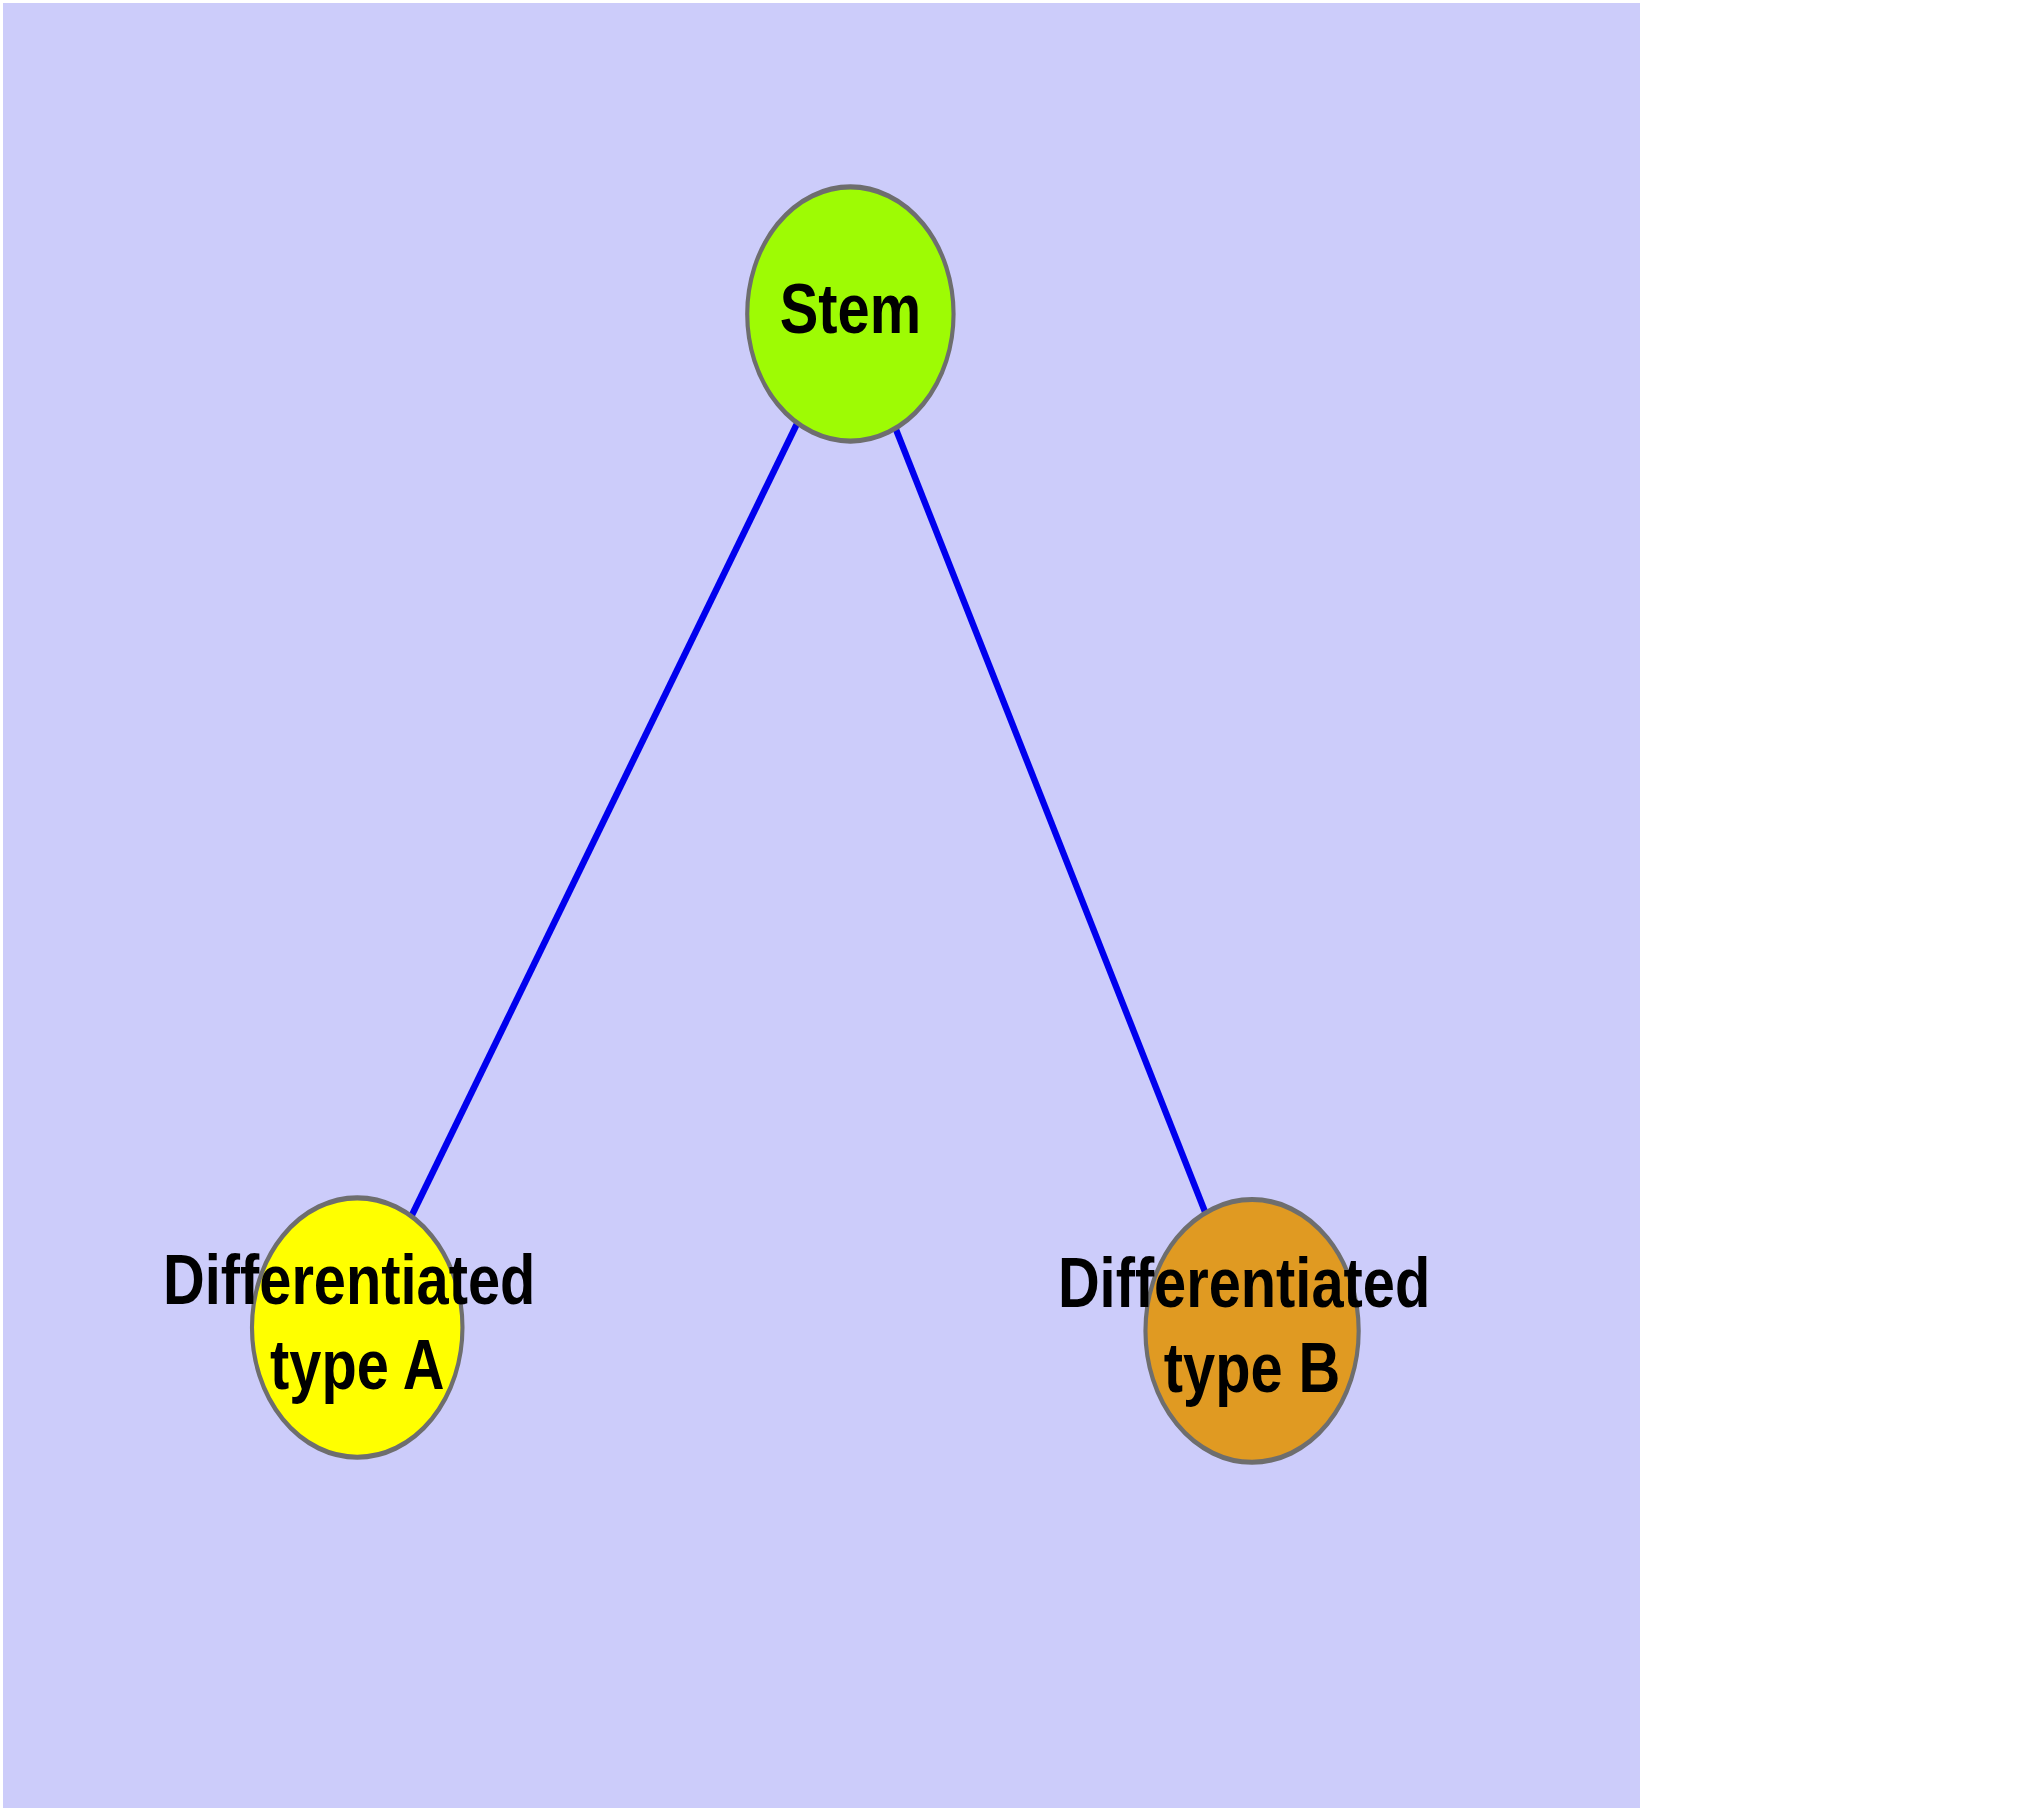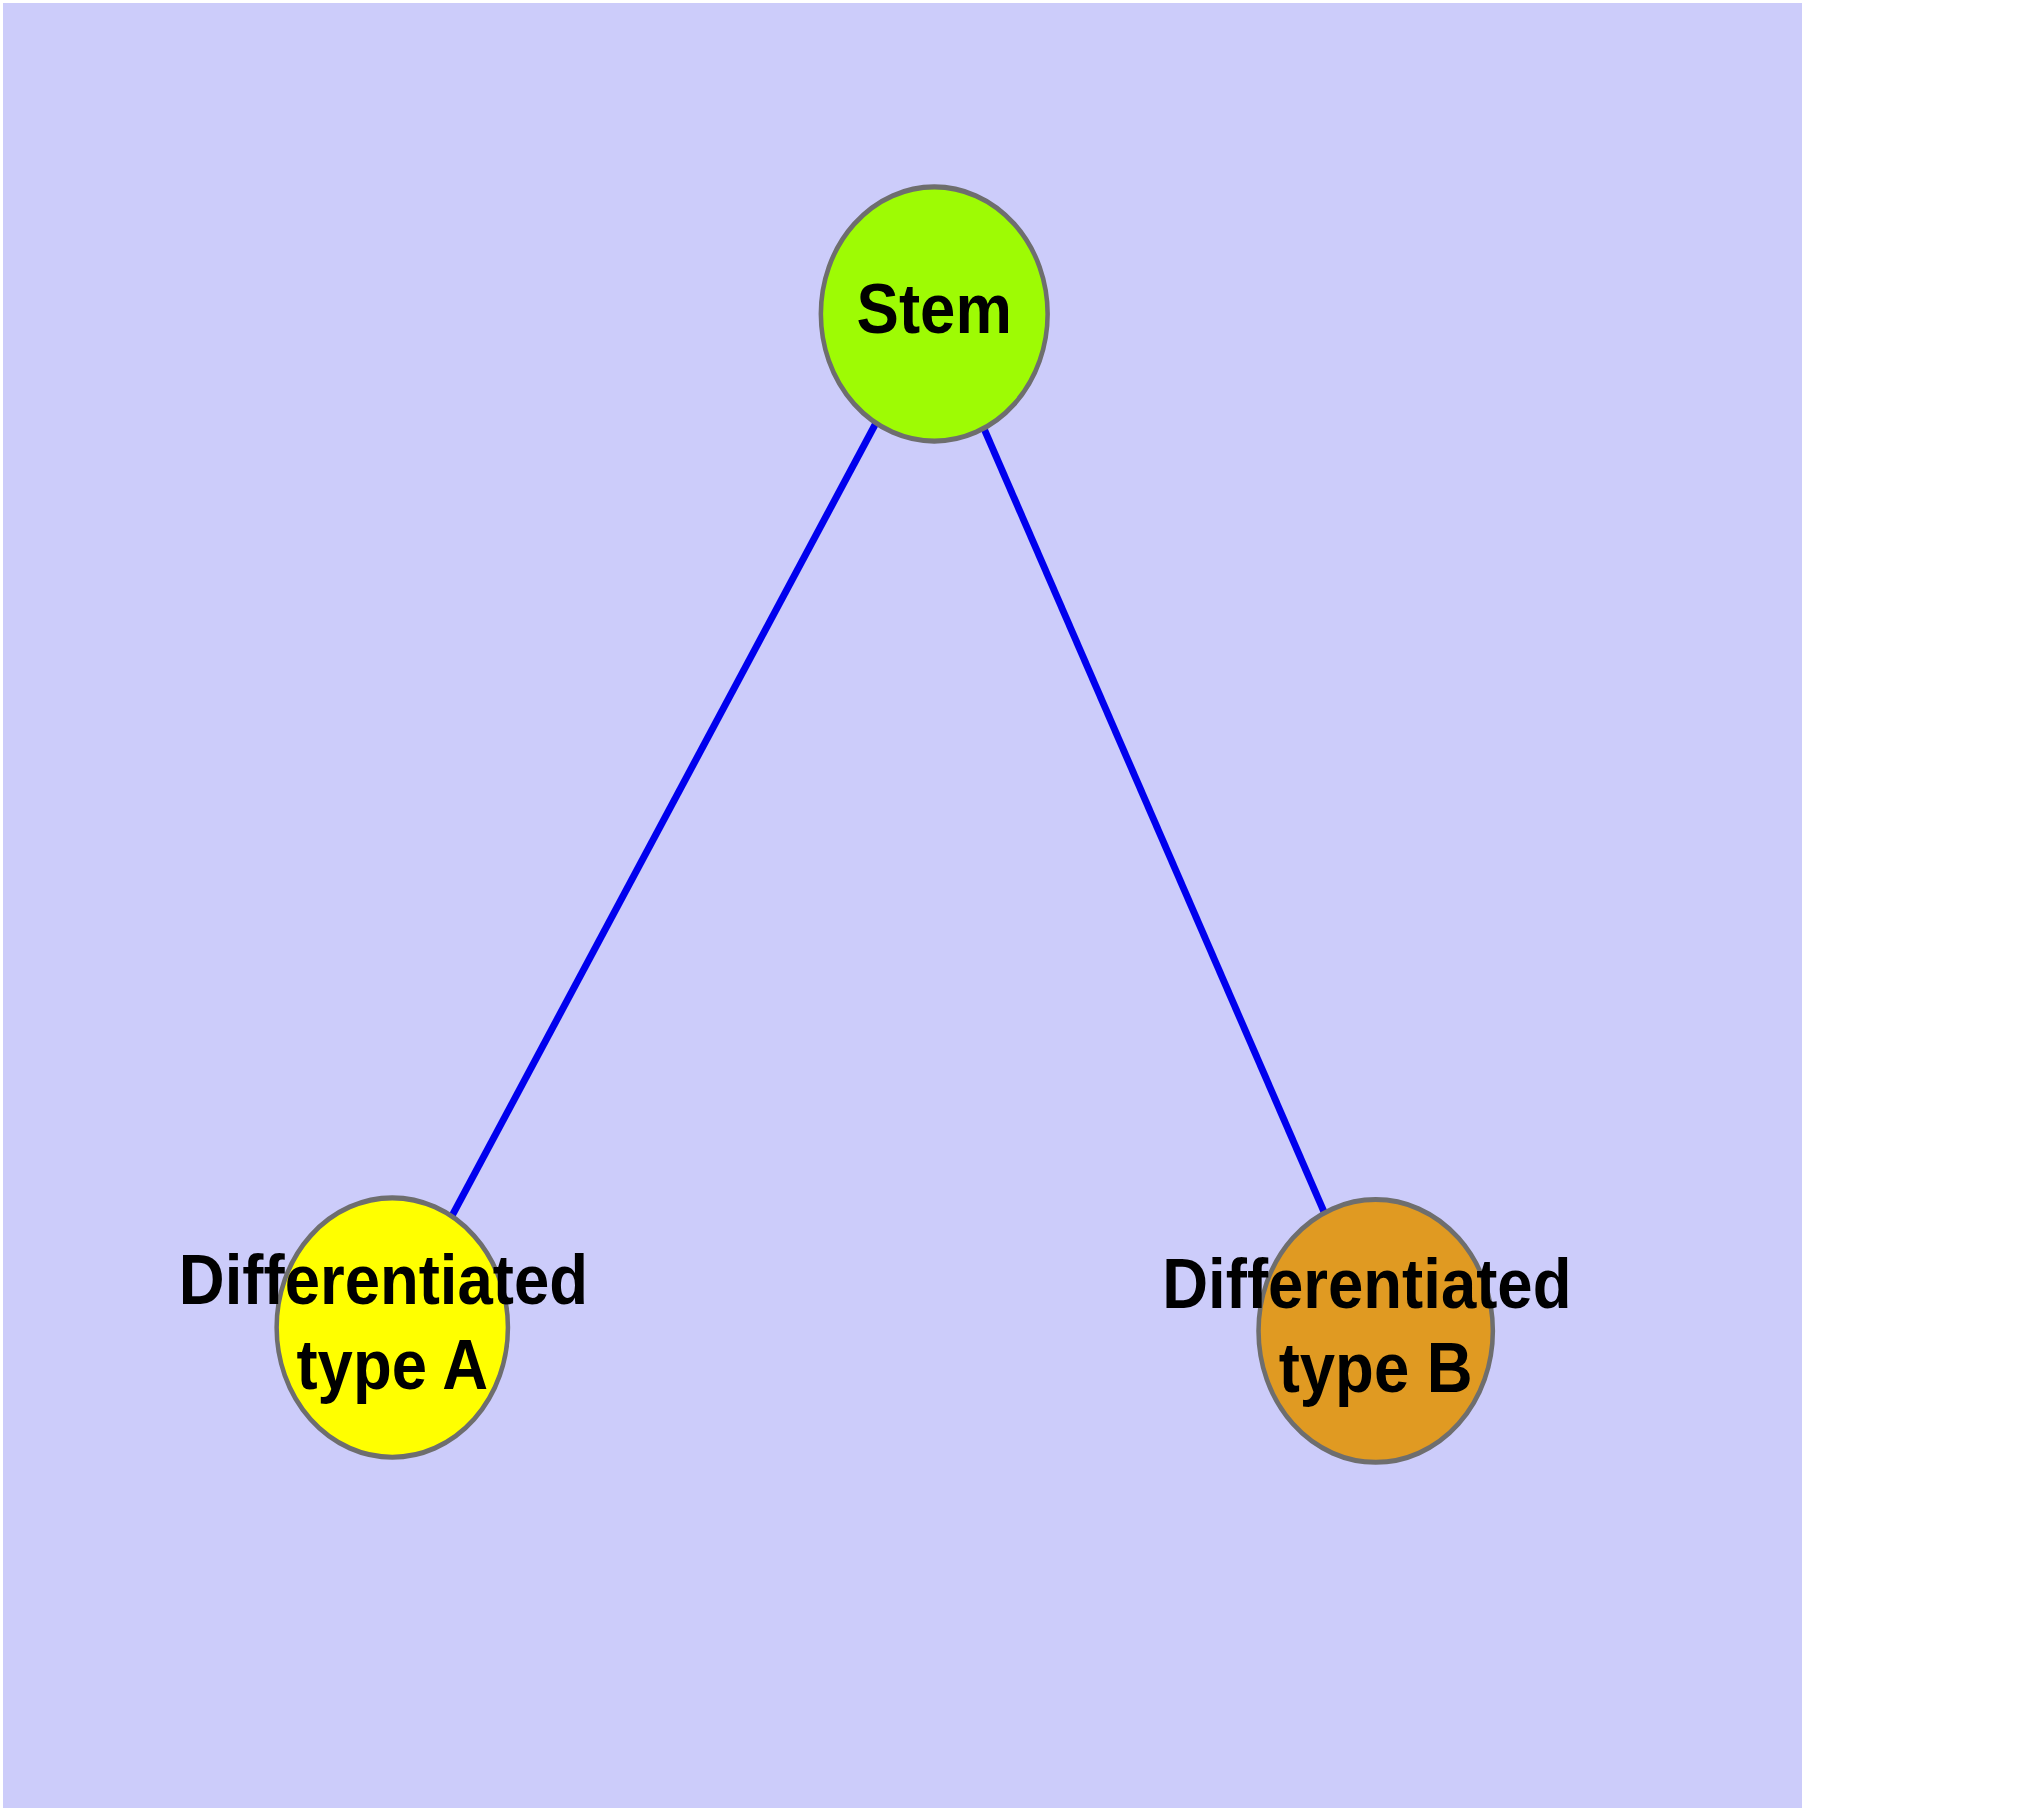--- a/index.html
+++ b/index.html
@@ -13,21 +13,21 @@
     width: 2021px;
     height: 1812px;
     background: #ffffff;
     overflow: hidden;
     font-family: "Liberation Sans", sans-serif;
   }
   #plot-area {
     position: absolute;
     left: 3.4px;
     top: 3.4px;
-    width: 1799px;
+    width: 1637px;
     height: 1805px;
     background: #ccccfa;
   }
   #graph-svg {
     position: absolute;
     left: 0;
     top: 0;
     width: 100%;
     height: 100%;
     display: block;

